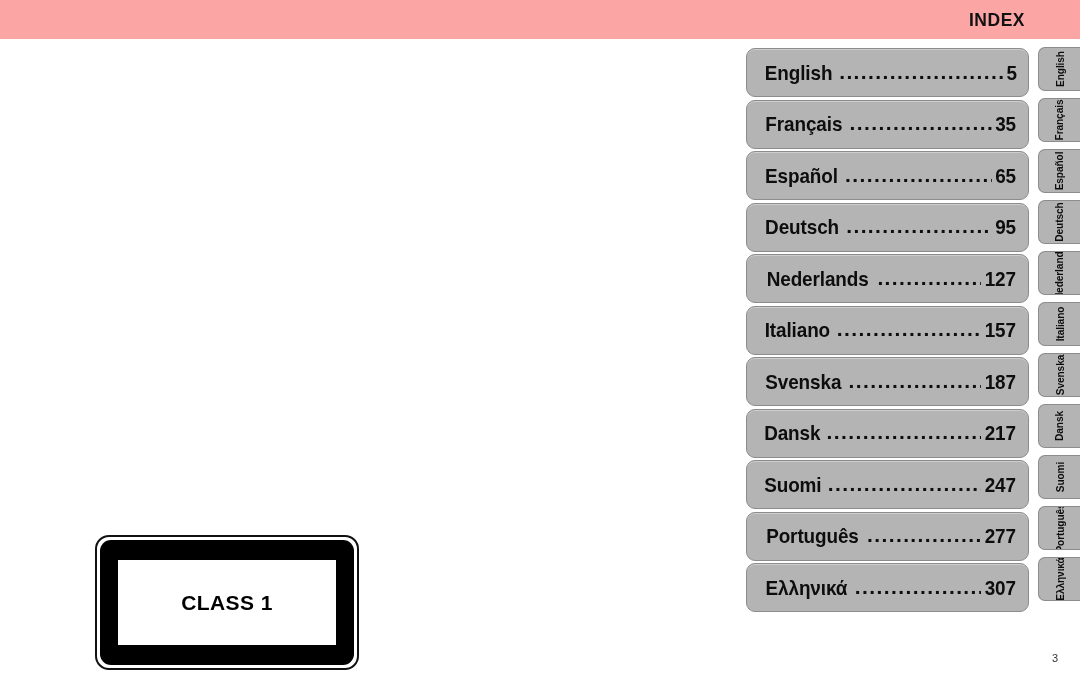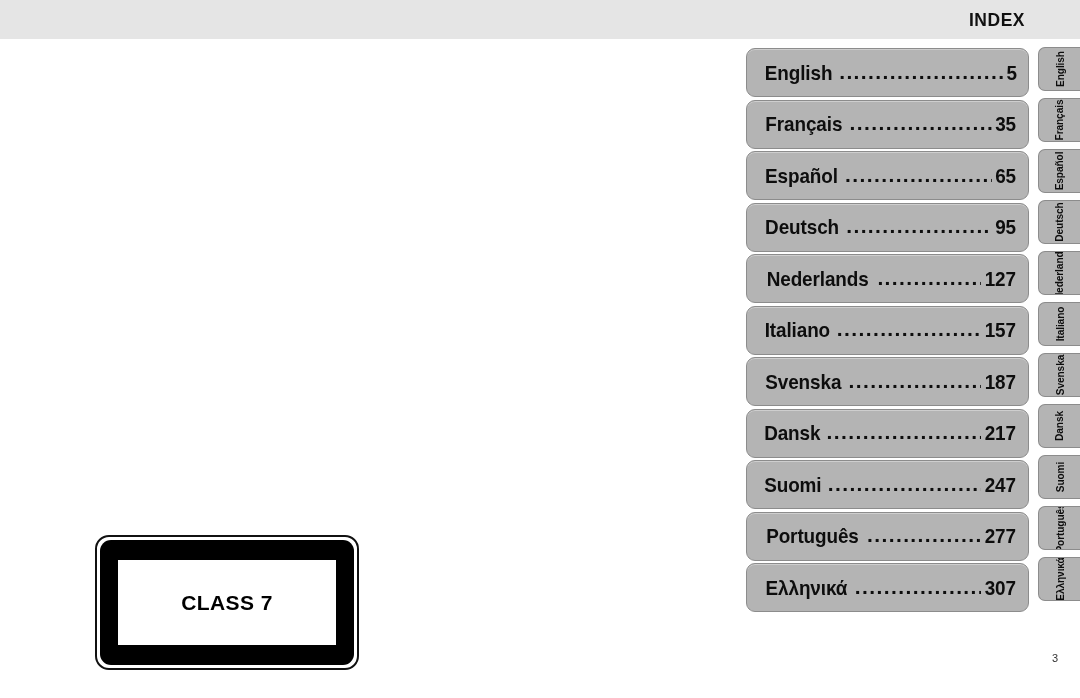--- a/index.html
+++ b/index.html
@@ -16,21 +16,21 @@
     position: relative;
   }
 
   
   .header-bar {
     position: absolute;
     left: 0;
     top: 0;
     width: 1080px;
     height: 39px;
-    background: #e5e5e5;
+    background: #fca5a5;
   }
   .header-title {
     position: absolute;
     right: 55px;
     top: 9px;
     font-family: "Liberation Sans", sans-serif;
     font-weight: bold;
     font-size: 19px;
     letter-spacing: 0.6px;
     color: #111111;
@@ -300,18 +300,18 @@
       <span class="edge-tab-label">Português</span>
     </div>
     <div class="edge-tab">
       <span class="edge-tab-label">Ελληνικά</span>
     </div>
   </div>
 
 <div class="laser-box">
   <div class="laser-frame">
     <div class="laser-inner">
-      <div class="laser-line">CLASS 7</div>
+      <div class="laser-line">CLASS 1</div>
     </div>
   </div>
 </div>
 
 <div class="page-number">3</div>
 
 </body></html>

